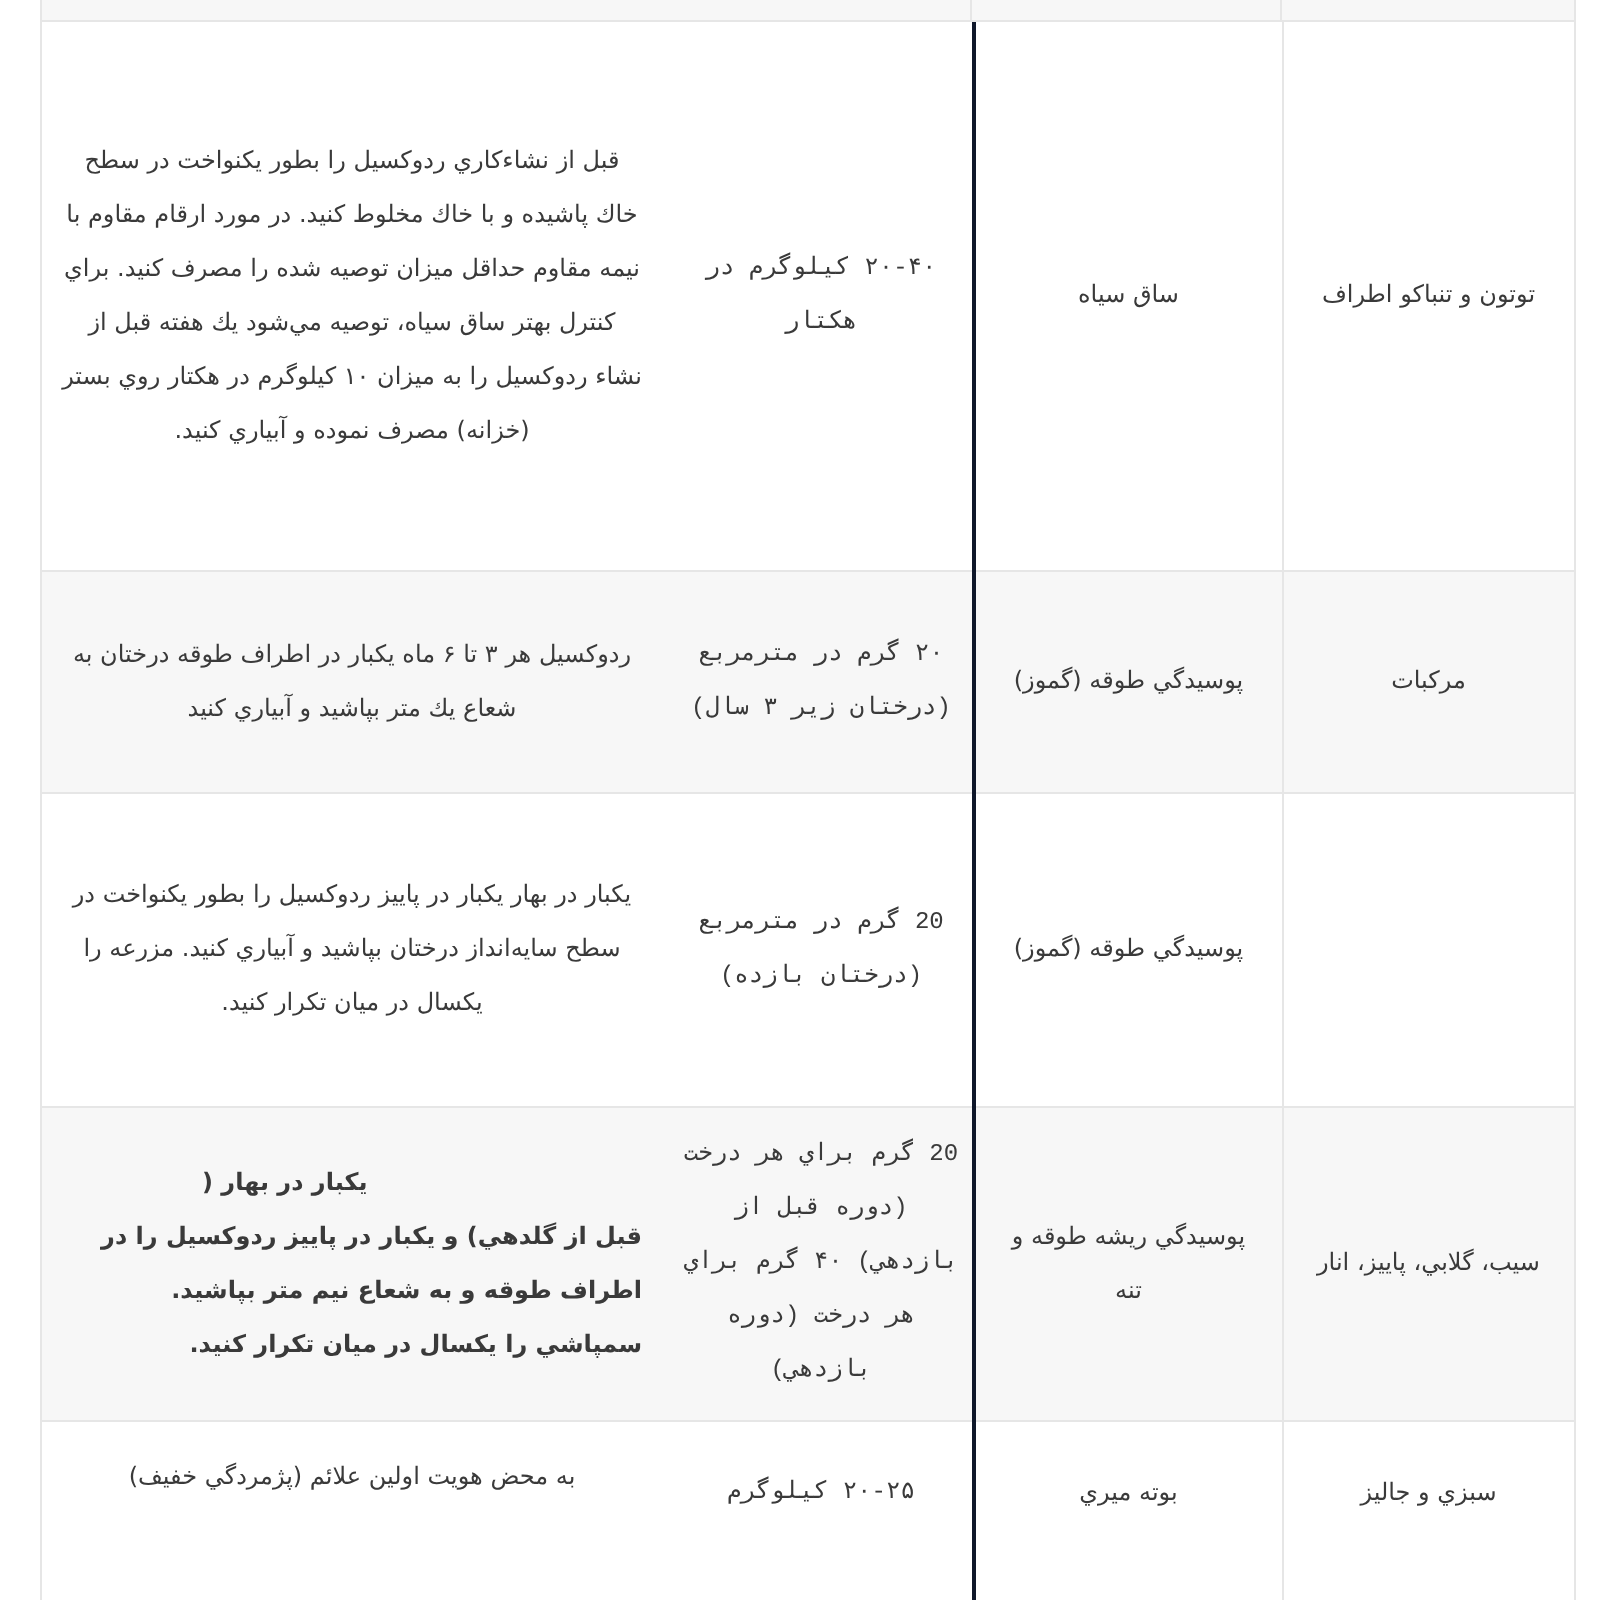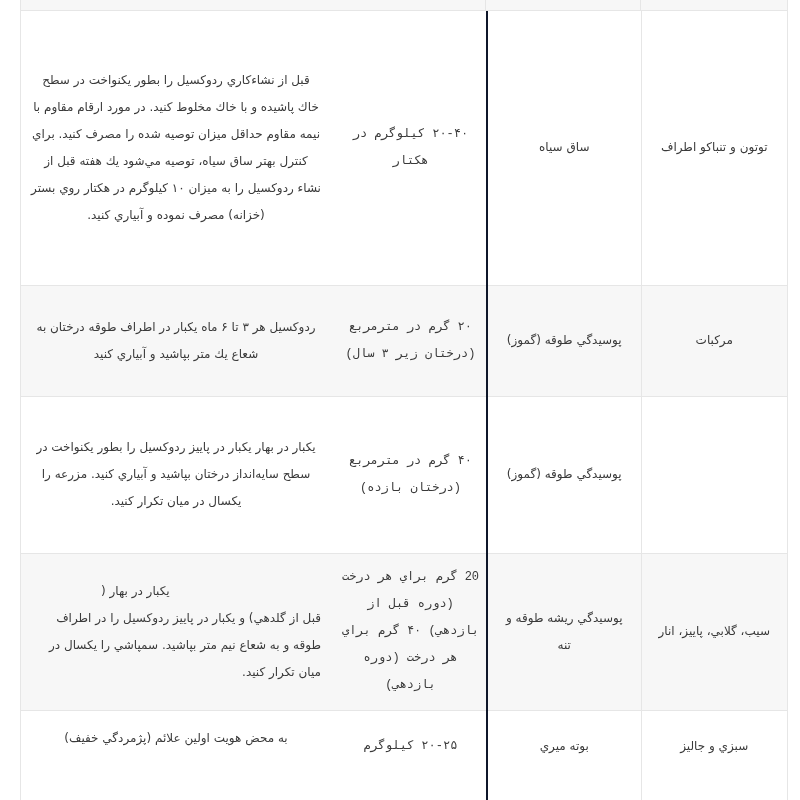--- a/index.html
+++ b/index.html
@@ -53,21 +53,21 @@
   td.pest { width: 154px; border-left: 2px solid #0f172a; }
   td.amount { width: 152px; padding: 8px 6px; font-family: Liberation Mono, monospace; }
   td.method { padding: 8px 14px 8px 10px; }
   tr.alt td { background: #f7f7f7; }
   tr.r1 td { height: 274px; }
   tr.r2 td { height: 111px; }
   tr.r3 td { height: 157px; }
   tr.r4 td { height: 157px; }
   tr.r5 td { height: 110px; vertical-align: top; padding-top: 14px; }
   tr.r5 td.crop, tr.r5 td.pest, tr.r5 td.amount { padding-top: 22px; }
-  .method-text { display: block; }
+  .method-text { display: block; font-weight: bold; }
   .r4 .method-text { text-align: right; }
   .r4 .method-text .first { display: block; text-align: left; padding-left: 70px; }
 </style>
 </head>
 <body>
 
 <div class="wrap">
   <div class="top-strip">
     <div class="c1"></div>
     <div class="c2"></div>
@@ -83,21 +83,21 @@
       </tr>
       <tr class="r2 alt">
         <td class="crop">مركبات</td>
         <td class="pest">پوسيدگي طوقه (گموز)</td>
         <td class="amount">۲۰ گرم در مترمربع (درختان زير ۳ سال)</td>
         <td class="method">ردوكسيل هر ۳ تا ۶ ماه يكبار در اطراف طوقه درختان به شعاع يك متر بپاشيد و آبياري كنيد</td>
       </tr>
       <tr class="r3">
         <td class="crop"></td>
         <td class="pest">پوسيدگي طوقه (گموز)</td>
-        <td class="amount">۴۰ گرم در مترمربع (درختان بازده)</td>
+        <td class="amount">20 گرم در مترمربع (درختان بازده)</td>
         <td class="method">يكبار در بهار يكبار در پاييز ردوكسيل را بطور يكنواخت در سطح سايه‌انداز درختان بپاشيد و آبياري كنيد. مزرعه را يكسال در ميان تكرار كنيد.</td>
       </tr>
       <tr class="r4 alt">
         <td class="crop">سيب، گلابي، پاييز، انار</td>
         <td class="pest">پوسيدگي ريشه طوقه و تنه</td>
         <td class="amount">20 گرم براي هر درخت (دوره قبل از بازدهي) ۴۰ گرم براي هر درخت (دوره بازدهي)</td>
         <td class="method">
           <span class="method-text">
             <span class="first">يكبار در بهار (</span>
             <span>قبل از گلدهي) و يكبار در پاييز ردوكسيل را در اطراف طوقه و به شعاع نيم متر بپاشيد. سمپاشي را يكسال در ميان تكرار كنيد.</span>

